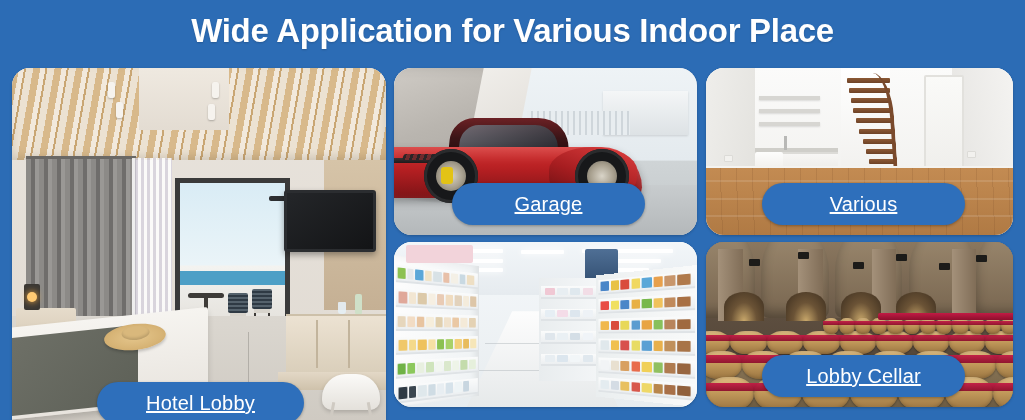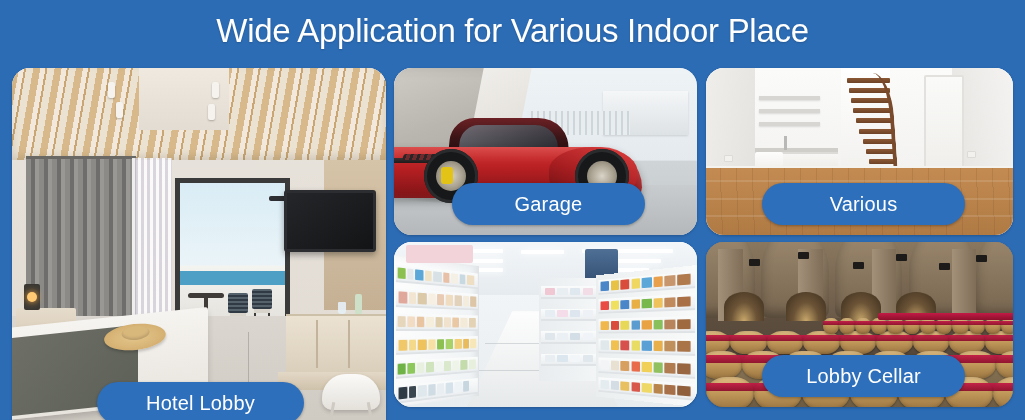--- a/index.html
+++ b/index.html
@@ -24,21 +24,21 @@
 
   
   .title {
     position: absolute;
     top: 10px;
     left: 0;
     width: 1025px;
     text-align: center;
     color: #ffffff;
     font-size: 33px;
-    font-weight: normal;
+    font-weight: bold;
     letter-spacing: -0.3px;
     line-height: 42px;
     text-shadow: 0 1px 2px rgba(0,0,0,0.18);
     white-space: nowrap;
   }
 
   
   .grid {
     position: absolute;
     left: 12px;
@@ -70,20 +70,21 @@
     color: #ffffff;
     border-radius: 999px;
     text-align: center;
     white-space: nowrap;
     font-size: 20px;
     line-height: 42px;
     height: 42px;
     box-shadow: 0 1px 3px rgba(0,0,0,0.3);
     font-weight: 400;
     letter-spacing: 0.2px;
+    text-decoration: underline;
   }
   .pill-hotel      { left: 85px;  bottom: 12px; width: 207px; }
   .pill-garage     { left: 58px;  bottom: 10px; width: 193px; }
   .pill-basement   { left: 56px;  bottom: 10px; width: 203px; }
   .pill-supermkt   { left: 58px;  bottom: 10px; width: 199px; }
   .pill-winecellar { left: 56px;  bottom: 10px; width: 203px; }
 
   
   .h-wall { position:absolute; inset:0; background:linear-gradient(#e9e4dd,#dfd9d1); }
   .h-ceil {

